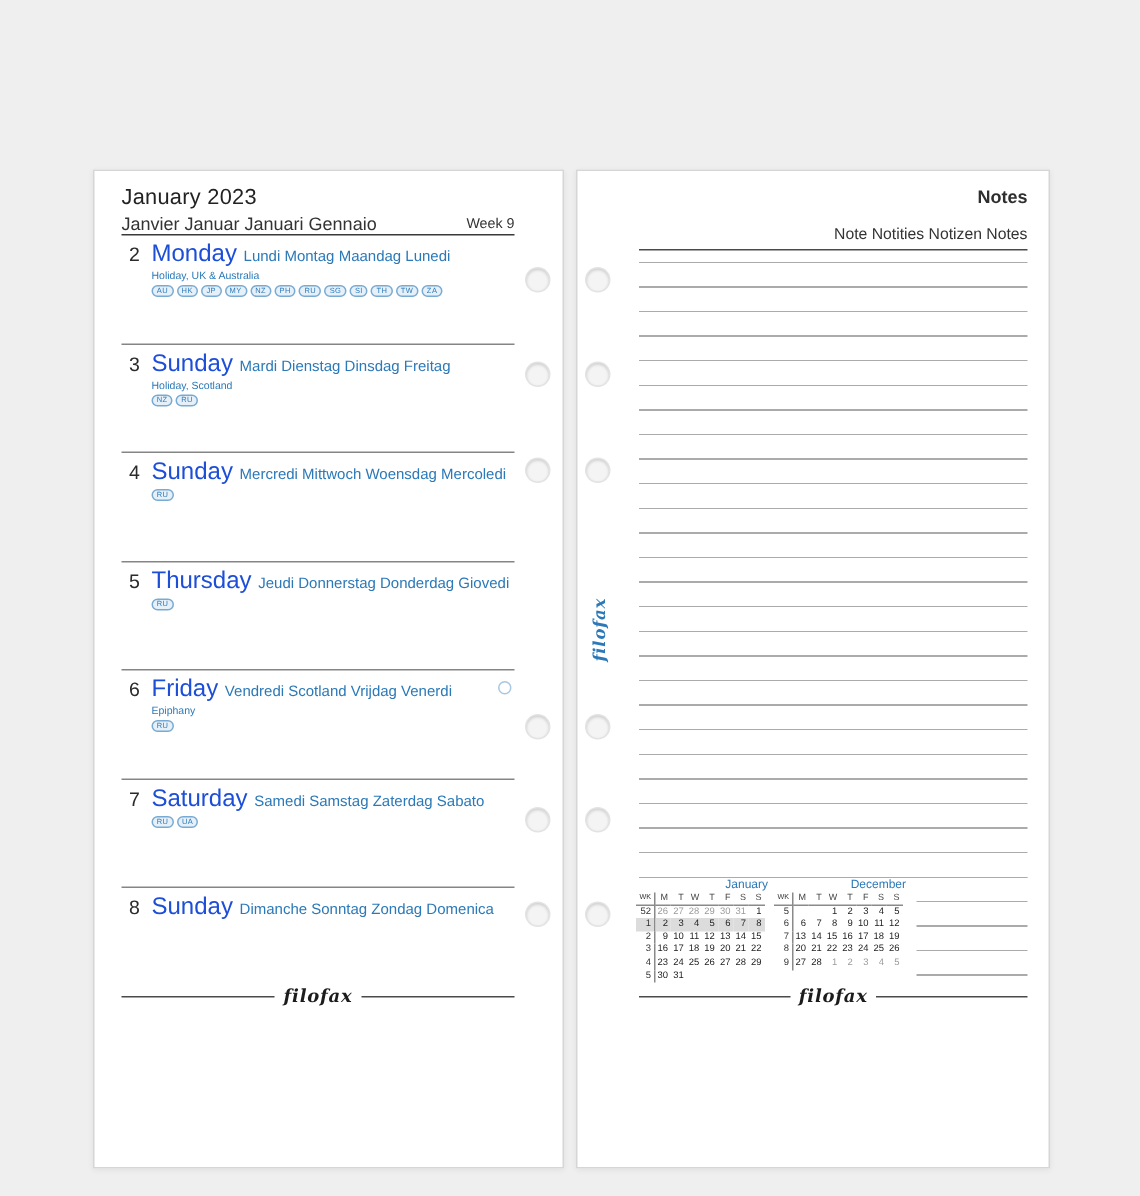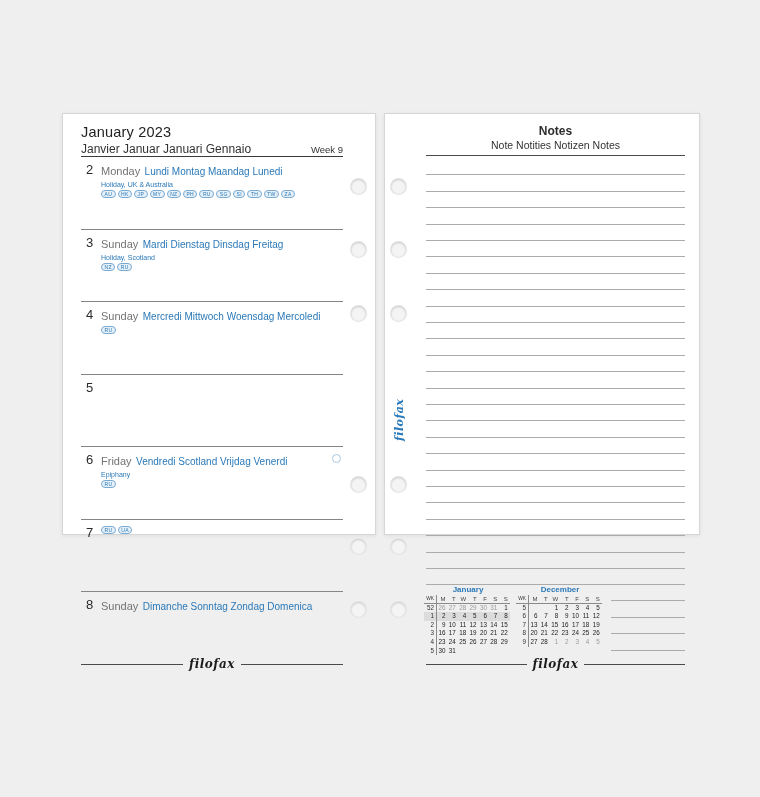--- a/index.html
+++ b/index.html
@@ -2,40 +2,40 @@
 <html><head>
 <meta charset="utf-8">
 <style>
   html,body{margin:0;padding:0;}
   body{
     width:760px;height:797px;background:#efefef;position:relative;
     font-family:"Liberation Sans",sans-serif;color:#222;
     -webkit-font-smoothing:antialiased;
   }
   .page{
-    position:absolute;top:113px;height:422px;background:#fff;
+    position:absolute;top:113px;height:666px;background:#fff;
     border:1px solid #d6d6d6;box-sizing:border-box;
     box-shadow:0 1px 4px rgba(0,0,0,0.07);
   }
   .page-left{left:62px;width:314px;}
   .page-right{left:384px;width:316px;}
 
   
   .diary-head{position:absolute;top:10px;left:18px;width:262px;}
   .diary-title{font-size:14.5px;color:#222;letter-spacing:0.2px;}
   .diary-sub{font-size:12px;color:#333;margin-top:2px;}
   .week-label{position:absolute;right:0;bottom:1px;font-size:9.5px;color:#333;}
 
   .days{position:absolute;top:42px;left:18px;width:262px;}
   .day-row{height:72.5px;box-sizing:border-box;border-top:1px solid #858585;
     display:flex;padding:4px 0 0 5px;position:relative;}
   .day-row:first-child{border-top:1px solid #3a3a3a;}
   .day-num{flex:0 0 15px;font-size:13px;color:#2b2b2b;padding-top:1px;}
   .day-main{flex:1;min-width:0;}
-  .day-name{font-size:11px;color:#737373;}
+  .day-name{font-size:16px;color:#1d4ed8;}
   .day-intl{font-size:10px;color:#2b79b8;}
   .holiday{font-size:7px;color:#2b79b8;margin-top:2px;}
   .holiday:empty{display:none;}
   .badges{margin-top:2px;display:flex;gap:2px;flex-wrap:wrap;}
   .badge{font-size:5px;line-height:6px;color:#2b79b8;border:1px solid #79aad2;
     background:#e6f0f9;border-radius:5px;padding:0 2.5px;letter-spacing:0.3px;}
   .moon{position:absolute;right:2px;top:7px;width:7px;height:7px;border-radius:50%;
     border:1px solid #a9c7e2;background:#fff;}
 
   .page-footer{position:absolute;top:542px;height:16px;display:flex;align-items:center;}
@@ -48,36 +48,36 @@
   .hole{position:absolute;width:15px;height:15px;border-radius:50%;background:#f4f4f4;
     box-shadow:inset 0 1px 2px rgba(0,0,0,0.16),0 0 0 1px #e3e3e3;}
   .page-left .hole{left:288px;}
   .page-right .hole{left:6px;}
   .hy0{top:65px;} .hy1{top:128px;} .hy2{top:192px;}
   .hy3{top:363px;} .hy4{top:425px;} .hy5{top:488px;}
 
   
   .notes-head{position:absolute;top:10px;left:41px;width:259px;text-align:right;
     border-bottom:1px solid #4a4a4a;padding-bottom:4px;}
-  .notes-title{font-size:12px;font-weight:bold;color:#2e2e2e;text-align:center;}
-  .notes-sub{font-size:10.5px;color:#333;margin-top:1px;text-align:center;}
+  .notes-title{font-size:12px;font-weight:bold;color:#2e2e2e;}
+  .notes-sub{font-size:10.5px;color:#333;margin-top:12px;}
 
   .ruled{position:absolute;left:41px;width:259px;top:45px;height:428px;
     background:repeating-linear-gradient(to bottom,transparent 0 15.4px,#ababab 15.4px 16.4px);}
   .ruled-short{position:absolute;left:226px;width:74px;top:471px;height:67px;
     background:repeating-linear-gradient(to bottom,transparent 0 15.4px,#ababab 15.4px 16.4px);}
 
   .side-logo{position:absolute;left:8px;top:267px;height:60px;
     writing-mode:vertical-rl;transform:rotate(180deg);
     font-family:"DejaVu Serif",serif;font-style:italic;font-weight:bold;
     font-size:11px;color:#2b79b8;letter-spacing:0.5px;}
 
   .mini-cal{position:absolute;top:471px;width:88px;}
   .cal-jan{left:39px;} .cal-feb{left:131px;}
-  .cal-title{font-size:8px;font-weight:bold;color:#2b79b8;text-align:center;
+  .cal-title{font-size:8px;font-weight:normal;color:#2b79b8;text-align:right;
     height:10px;line-height:10px;}
   .cal-grid{display:grid;grid-template-columns:13px repeat(7,10.4px);grid-auto-rows:8.6px;}
   .cal-cell{font-size:6.3px;line-height:8.6px;text-align:right;padding-right:2px;color:#222;}
   .cal-cell.hd{font-size:6px;color:#444;border-bottom:1px solid #8a8a8a;}
   .cal-cell.hd.wk{font-size:4.8px;}
   .cal-cell.wk{border-right:1px solid #8a8a8a;color:#333;}
   .cal-cell.other{color:#9b9b9b;}
   .cal-cell.hl{background:#dcdcdc;}
 </style>
 </head>
@@ -141,40 +141,54 @@
         </div>
 
         <div class="badges">
             <span class="badge">RU</span>
           </div>
       </div>
     </div>
 
     <div class="day-row">
       <span class="day-num">5</span>
+      <div class="day-main">
+        <div>
+          <span class="day-name">Thursday</span>
+          <span class="day-intl">Jeudi Donnerstag Donderdag Giovedi</span>
+        </div>
+
+        <div class="badges">
+            <span class="badge">RU</span>
+          </div>
+      </div>
     </div>
 
     <div class="day-row">
       <span class="day-num">6</span>
       <div class="day-main">
         <div>
           <span class="day-name">Friday</span>
           <span class="day-intl">Vendredi Scotland Vrijdag Venerdi</span>
         </div>
         <div class="holiday">Epiphany</div>
         <div class="badges">
             <span class="badge">RU</span>
           </div>
       </div>
       <span class="moon"></span>
     </div>
 
     <div class="day-row">
       <span class="day-num">7</span>
       <div class="day-main">
+        <div>
+          <span class="day-name">Saturday</span>
+          <span class="day-intl">Samedi Samstag Zaterdag Sabato</span>
+        </div>
 
         <div class="badges">
             <span class="badge">RU</span>
             <span class="badge">UA</span>
           </div>
       </div>
     </div>
 
     <div class="day-row">
       <span class="day-num">8</span>

